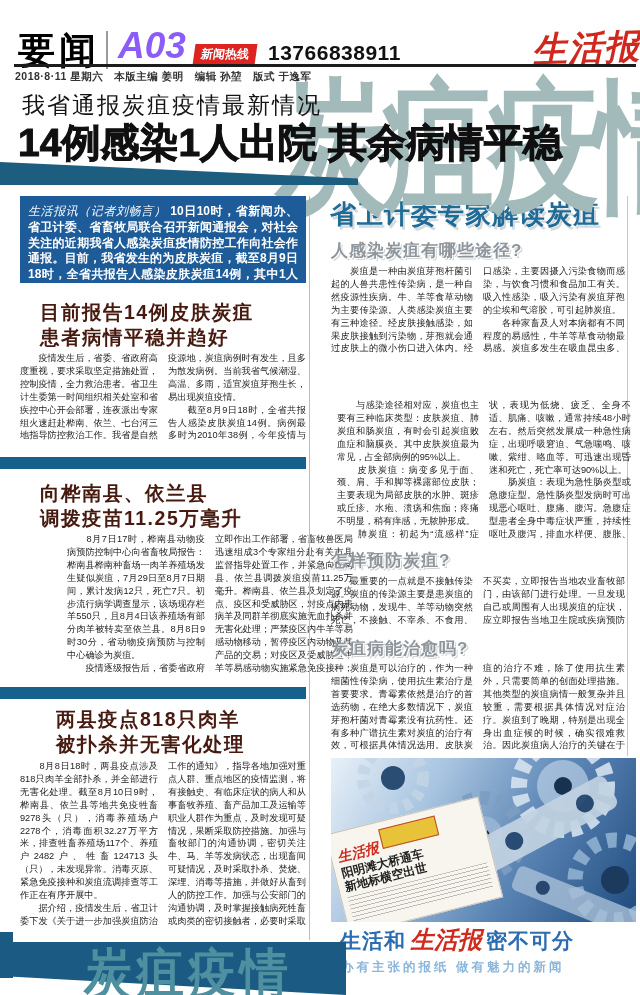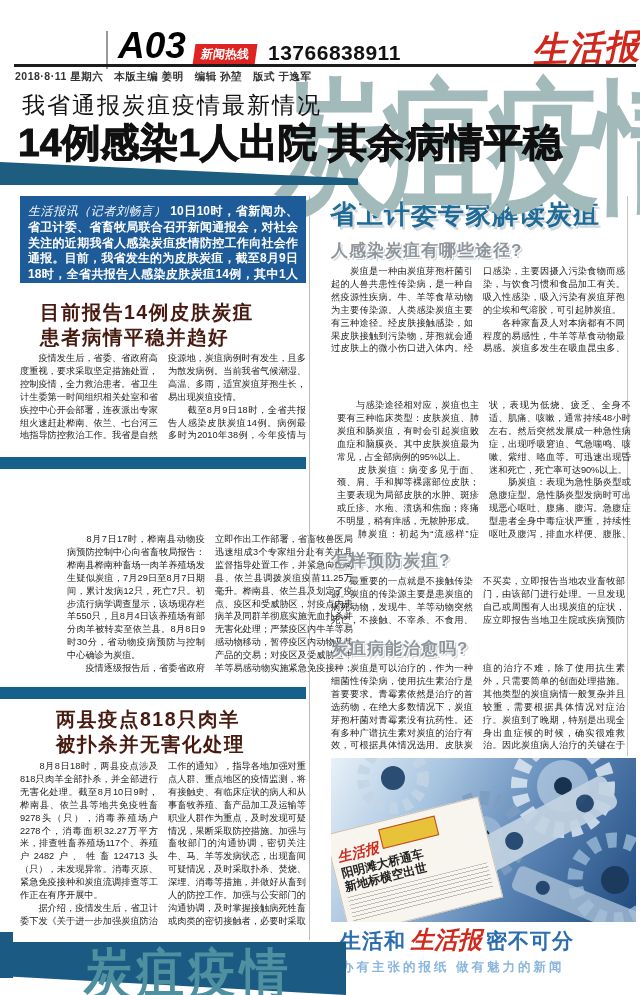--- a/index.html
+++ b/index.html
@@ -5,21 +5,21 @@
   * { margin:0; padding:0; box-sizing:border-box; }
   html,body { background:#ffffff; }
   .page { position:relative; width:640px; height:995px; background:#fff; overflow:hidden;
           font-family:"Liberation Sans","DejaVu Sans",sans-serif; }
   .abs { position:absolute; }
 
   
   .section-label { left:18px; top:26px; font-family:"Liberation Serif","DejaVu Serif",serif;
                    font-size:37px; font-weight:700; color:#000; letter-spacing:4px; }
   .hdr-divider { left:106px; top:31px; width:2px; height:38px; background:#9a9a9a; }
-  .page-no { left:118px; top:25px; font-size:37px; font-weight:900; font-style:italic; color:#000000; }
+  .page-no { left:118px; top:25px; font-size:37px; font-weight:900; font-style:italic; color:#8b5cf6; }
   .hotline-badge { left:194px; top:44px; background:#dd2420; color:#fff; font-size:12px; font-weight:700;
                    padding:2px 7px; transform:skewX(-8deg); }
   .hotline-number { left:268px; top:41px; font-size:21px; font-weight:900; color:#111; letter-spacing:.5px; }
   .masthead { left:532px; top:25px; font-family:"DejaVu Serif","Liberation Serif",serif;
               font-size:35px; font-weight:700; font-style:italic; color:#d0281e; letter-spacing:1px;
               transform:rotate(-2deg); }
   .header-rule { left:14px; top:64px; width:622px; height:3px; background:#1c1c1c; }
   .dateline { left:15px; top:70px; font-size:10.5px; font-weight:700; color:#333; letter-spacing:.5px; }
 
   
@@ -77,20 +77,21 @@
                clip-path:polygon(0 0,100% 0,100% 100%,0 64%); z-index:2; }
   .band-sliver { left:0; top:932px; width:13px; height:46px; background:#1b5b83; z-index:2; }
   .wm-bottom { left:84px; top:938px; font-size:48px; font-weight:900; color:#4f90a0; letter-spacing:4px;
                transform:scaleY(1.12); transform-origin:top left; z-index:3; white-space:nowrap; }
 </style>
 </head>
 <body>
 
 <div class="page">
 
+  <div class="abs section-label">要闻</div>
   <div class="abs hdr-divider"></div>
   <div class="abs page-no">A03</div>
   <div class="abs hotline-badge">新闻热线</div>
   <div class="abs hotline-number">13766838911</div>
   <div class="abs masthead">生活报</div>
   <div class="abs header-rule"></div>
   <div class="abs dateline">2018·8·11  星期六　本版主编 姜明　编辑 孙堃　版式 于逸军</div>
 
   <div class="abs wm-top">炭疽疫情</div>
   <div class="abs kicker">我省通报炭疽疫情最新情况</div>
@@ -101,20 +102,22 @@
     <span class="lead-source">生活报讯（记者刘畅言）</span><span>10日10时，省新闻办、省卫计委、省畜牧局联合召开新闻通报会，对社会关注的近期我省人感染炭疽疫情防控工作向社会作通报。目前，我省发生的为皮肤炭疽，截至8月9日18时，全省共报告人感染皮肤炭疽14例，其中1人已治愈出院，其余患者病情平稳并趋好。</span>
   </div>
 
   <div class="abs art-title" style="left:40px; top:300px;">目前报告14例皮肤炭疽
 患者病情平稳并趋好</div>
   <div class="abs twocol leftbody" style="left:20px; top:352px; height:103px;">　　疫情发生后，省委、省政府高度重视，要求采取坚定措施处置，控制疫情，全力救治患者。省卫生计生委第一时间组织相关处室和省疾控中心开会部署，连夜派出专家组火速赶赴桦南、依兰、七台河三地指导防控救治工作。我省是自然疫源地，炭疽病例时有发生，且多为散发病例。当前我省气候潮湿、高温、多雨，适宜炭疽芽孢生长，易出现炭疽疫情。
 　　截至8月9日18时，全省共报告人感染皮肤炭疽14例。病例最多时为2010年38例，今年疫情与2016、2017年基本持平。14名病患中1人已治愈出院，10人在哈尔滨市治疗、2人在佳木斯市治疗、1人在鸡西市治疗，目前患者病情平稳并趋好，后继治疗和病原检测等各项工作正有序推进。</div>
 
   <div class="abs bar" style="top:457px;"></div>
 
+  <div class="abs art-title" style="left:40px; top:481px;">向桦南县、依兰县
+调拨疫苗11.25万毫升</div>
   <div class="abs twocol leftbody" style="left:20px; top:533px; height:152px;margin-left:47px;">　　8月7日17时，桦南县动物疫病预防控制中心向省畜牧局报告：桦南县桦南种畜场一肉羊养殖场发生疑似炭疽，7月29日至8月7日期间，累计发病12只，死亡7只。初步流行病学调查显示，该场现存栏羊550只，且8月4日该养殖场有部分肉羊被转卖至依兰县。8月8日9时30分，省动物疫病预防与控制中心确诊为炭疽。
 　　疫情逐级报告后，省委省政府立即作出工作部署，省畜牧兽医局迅速组成3个专家组分赴有关市县监督指导处置工作，并紧急向桦南县、依兰县调拨炭疽疫苗11.25万毫升。桦南县、依兰县及划定了疫点、疫区和受威胁区，对疫点内患病羊及同群羊彻底实施无血扑杀并无害化处理；严禁疫区内牛羊等易感动物移动，暂停疫区内动物及其产品的交易；对疫区及受威胁区牛羊等易感动物实施紧急免疫接种；对疫点内动物舍、场地以及所有运载工具、饮水用具等进行严格彻底消毒；组织开展疫情排查；追回病害动物产品并无害化处理。</div>
 
   <div class="abs bar" style="top:687px;"></div>
 
   <div class="abs art-title" style="left:56px; top:707px;">两县疫点818只肉羊
 被扑杀并无害化处理</div>
   <div class="abs twocol leftbody" style="left:20px; top:760px; height:177px;">　　8月8日18时，两县疫点涉及818只肉羊全部扑杀，并全部进行无害化处理。截至8月10日9时，桦南县、依兰县等地共免疫牲畜9278头（只），消毒养殖场户2278个，消毒面积32.27万平方米，排查牲畜养殖场117个、养殖户2482户、牲畜124713头（只），未发现异常。消毒灭原、紧急免疫接种和炭疽流调排查等工作正在有序开展中。
 　　据介绍，疫情发生后，省卫计委下发《关于进一步加强炭疽防治工作的通知》，指导各地加强对重点人群、重点地区的疫情监测，将有接触史、有临床症状的病人和从事畜牧养殖、畜产品加工及运输等职业人群作为重点，及时发现可疑情况，果断采取防控措施。加强与畜牧部门的沟通协调，密切关注牛、马、羊等发病状态，出现畜间可疑情况，及时采取扑杀、焚烧、深埋、消毒等措施，并做好从畜到人的防控工作。加强与公安部门的沟通协调，及时掌握接触病死牲畜或肉类的密切接触者，必要时采取措施对密切接触者实施医学观察。加强炭疽预防和卫生防病知识宣传。各地加强疫情研判、监测报告和依法科学处置。医疗卫生机构对发现的疑似病例和确诊病例，及时送往当地或省级传染病防治医院治疗，观察病情动态，妥善进行医治。目前，疫情得到有效控制，患者得到有效治疗。</div>
 

